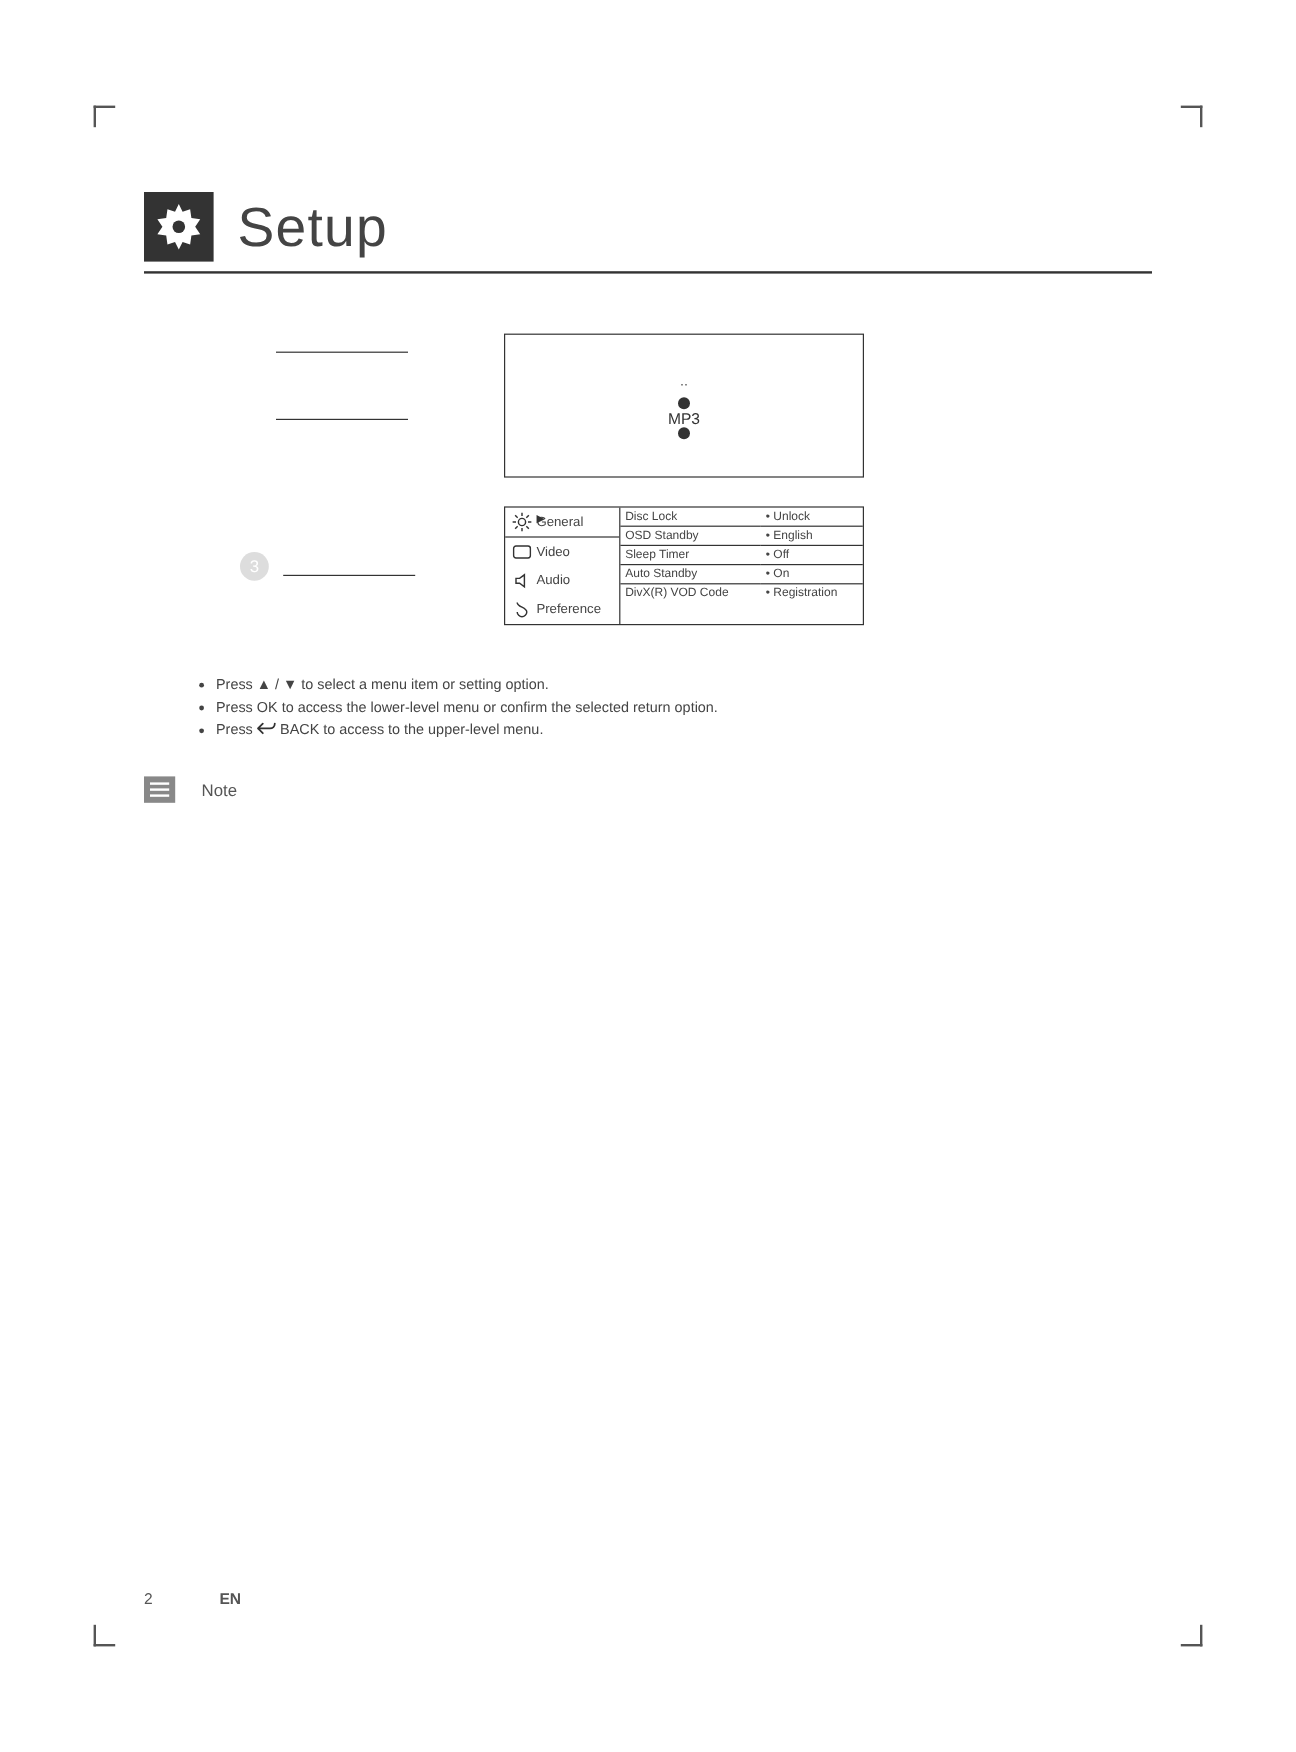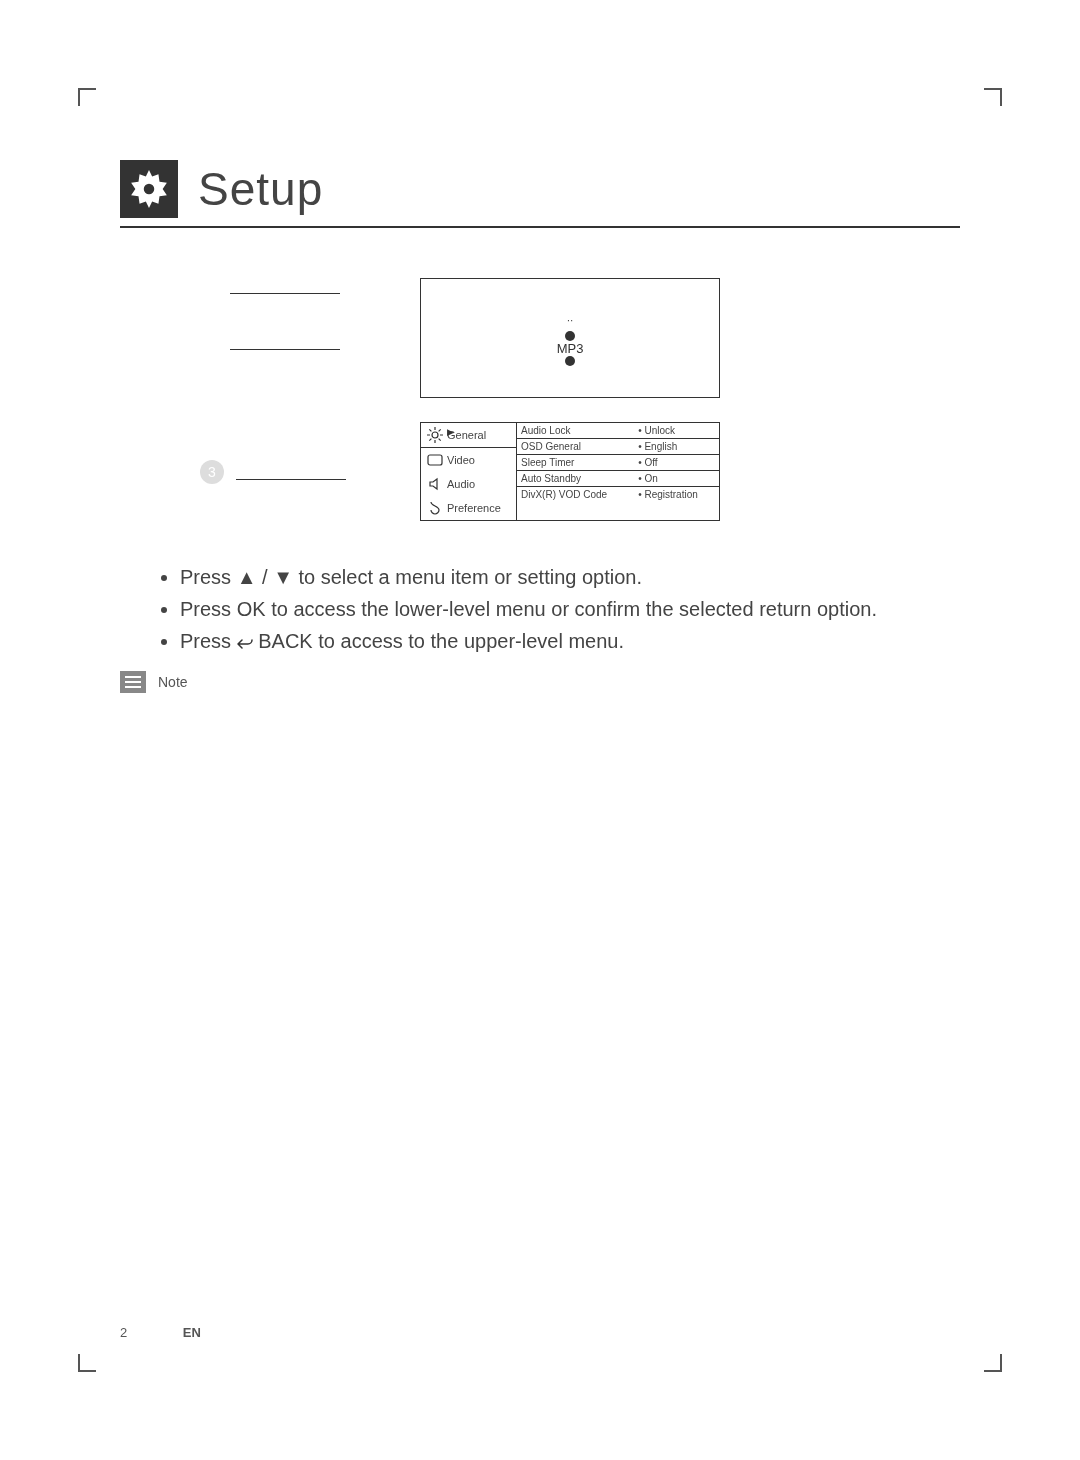--- a/index.html
+++ b/index.html
@@ -98,28 +98,28 @@
     position: relative;
   }
   .menu-left-item.first { border-bottom: 1px solid #333; }
   .mico { width: 16px; height: 16px; flex-shrink: 0; }
   .menu-right { flex: 1; }
   .menu-right table { width: 100%; border-collapse: collapse; font-size: 10px; color: #444; }
   .menu-right td { padding: 2px 4px; border-bottom: 1px solid #333; }
   .menu-right td:first-child { width: 58%; }
   .menu-right tr:last-child td { border-bottom: none; }
 
-  .instr { margin-left: 40px; font-size: 20px; line-height: 1.6; color: #444; margin-bottom: 12px; }
+  .instr { margin-left: 40px; font-size: 12px; line-height: 1.6; color: #444; margin-bottom: 28px; }
   .instr li { list-style: disc; margin-left: 20px; }
   .ok { font-family: inherit; font-weight: 400; }
   .back-ico { display: inline-block; vertical-align: middle; }
 
   .note-box { margin-left: 0; }
   .note-header {
-    display: flex; align-items: center; gap: 12px;
+    display: flex; align-items: center; gap: 22px;
     margin-bottom: 16px;
   }
   .note-ico {
     width: 26px; height: 22px;
     background: #888;
     display: flex; flex-direction: column; justify-content: center; gap: 3px;
     padding: 4px 5px;
   }
   .note-ico span { height: 2px; background: #fff; display: block; }
   .note-header-text { font-size: 14px; color: #555; }
@@ -212,25 +212,25 @@
             <svg class="mico" viewBox="0 0 16 16">
                 <path d="M4 2c0 4 8 4 8 8 0 2-2 4-4 4s-4-2-4-4" fill="none" stroke="#333" stroke-width="1.2"></path>
               </svg>
             <span>Preference</span>
           </div>
         </div>
         <div class="menu-right">
           <table>
             <tbody>
                 <tr>
-                  <td>Audio Lock</td>
+                  <td>Disc Lock</td>
                   <td>• <span>Unlock</span></td>
                 </tr>
             <tr>
-                  <td>OSD General</td>
+                  <td>OSD Standby</td>
                   <td>• <span>English</span></td>
                 </tr>
             <tr>
                   <td>Sleep Timer</td>
                   <td>• <span>Off</span></td>
                 </tr>
             <tr>
                   <td>Auto Standby</td>
                   <td>• <span>On</span></td>
                 </tr>

